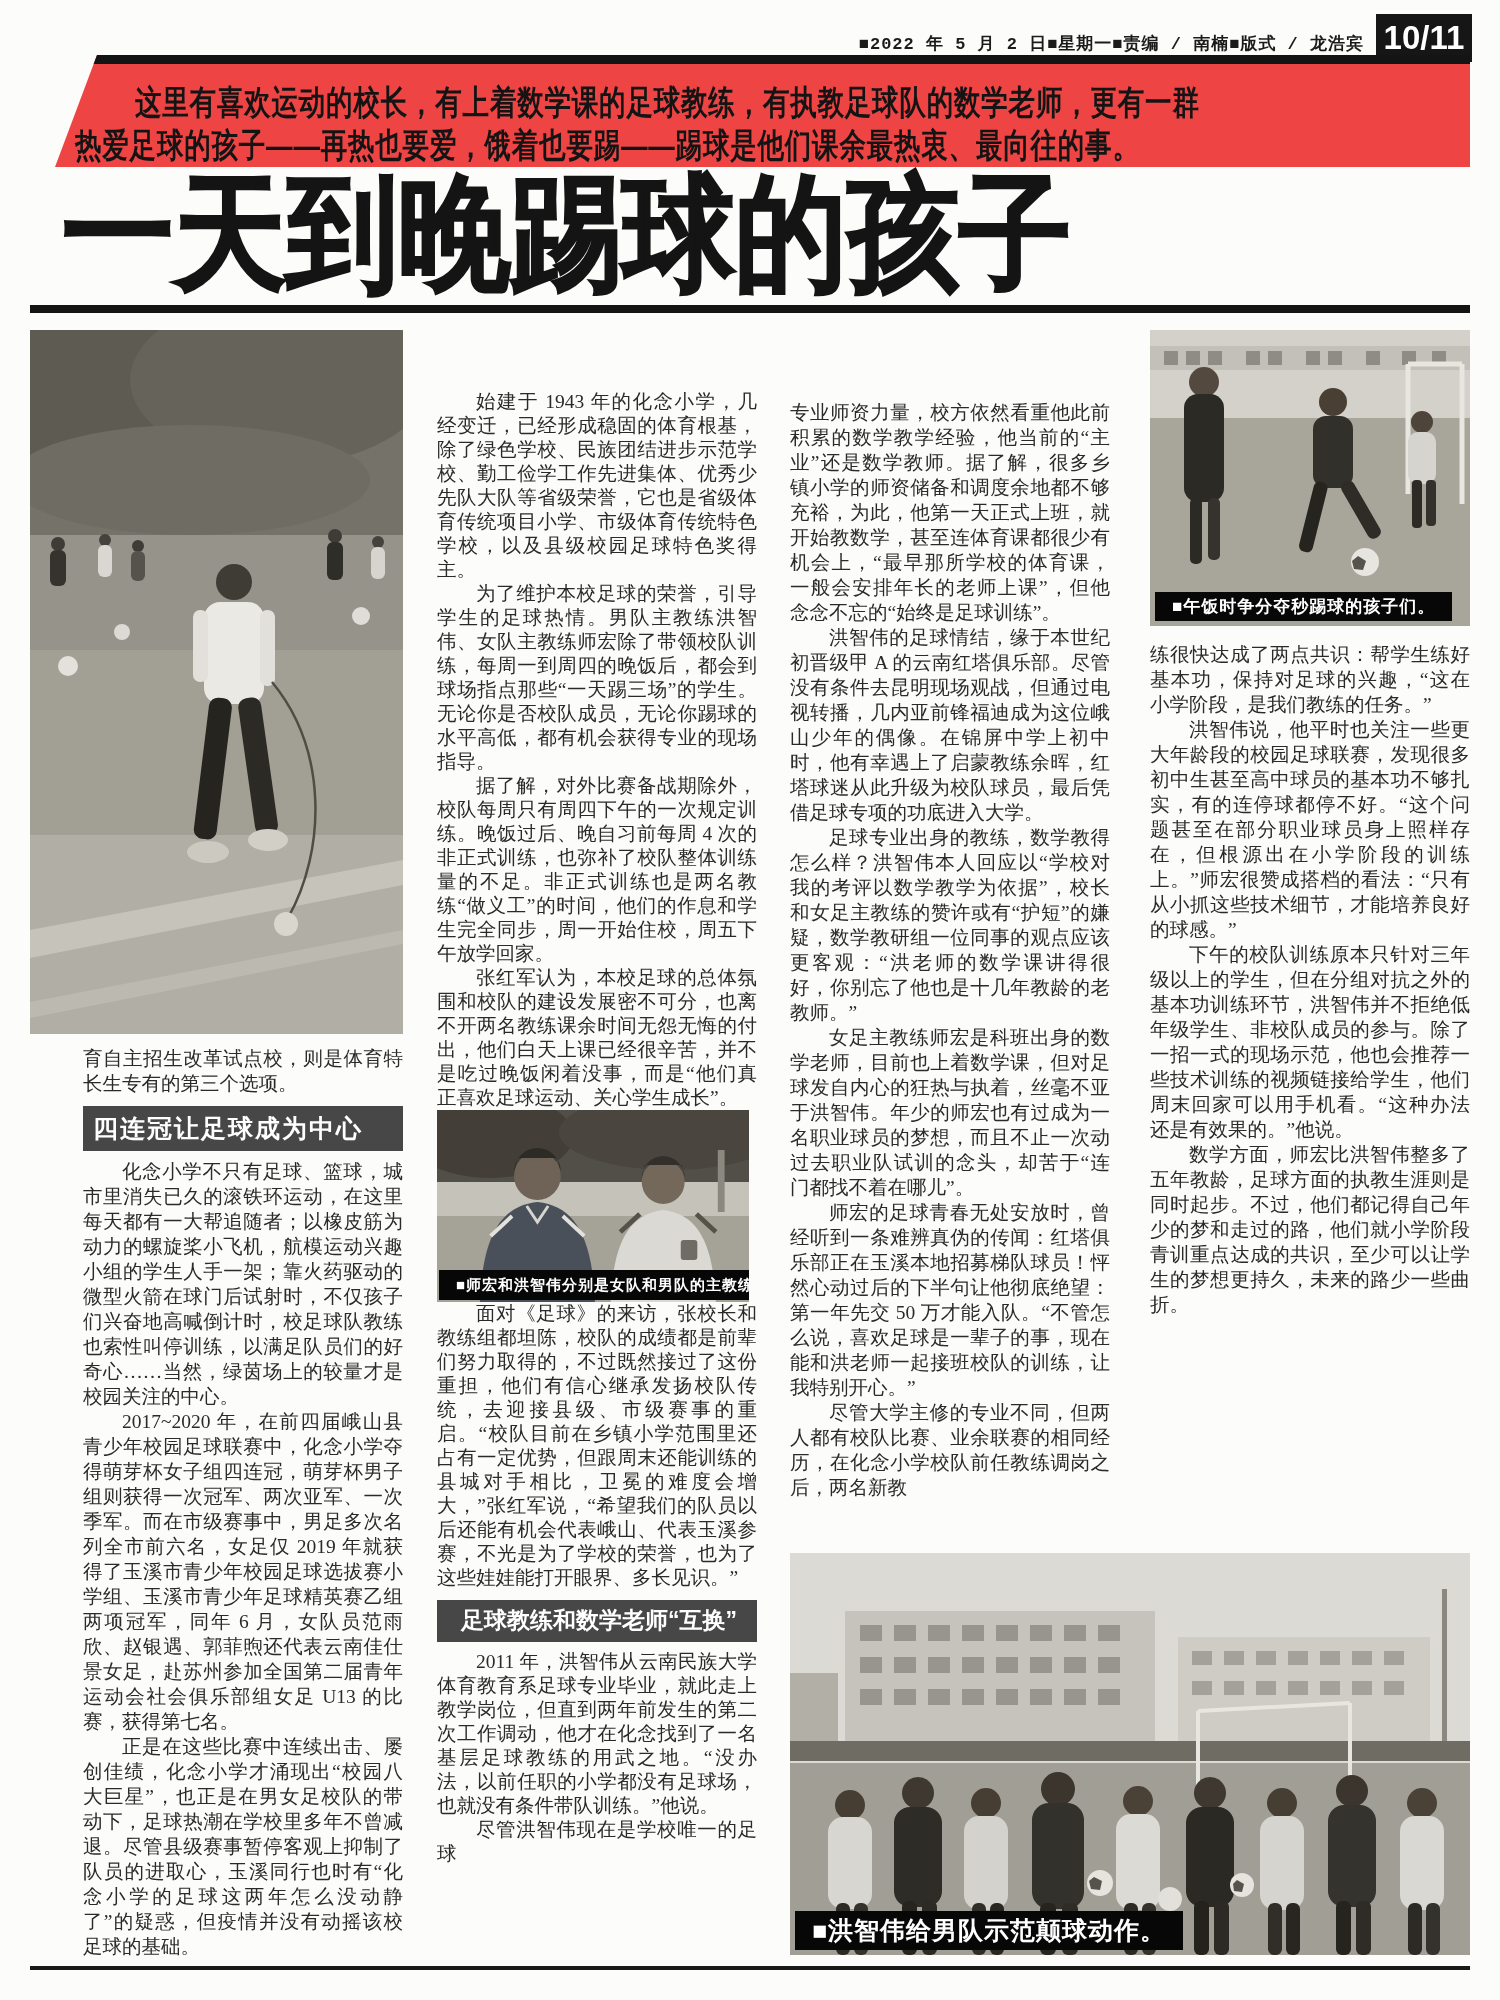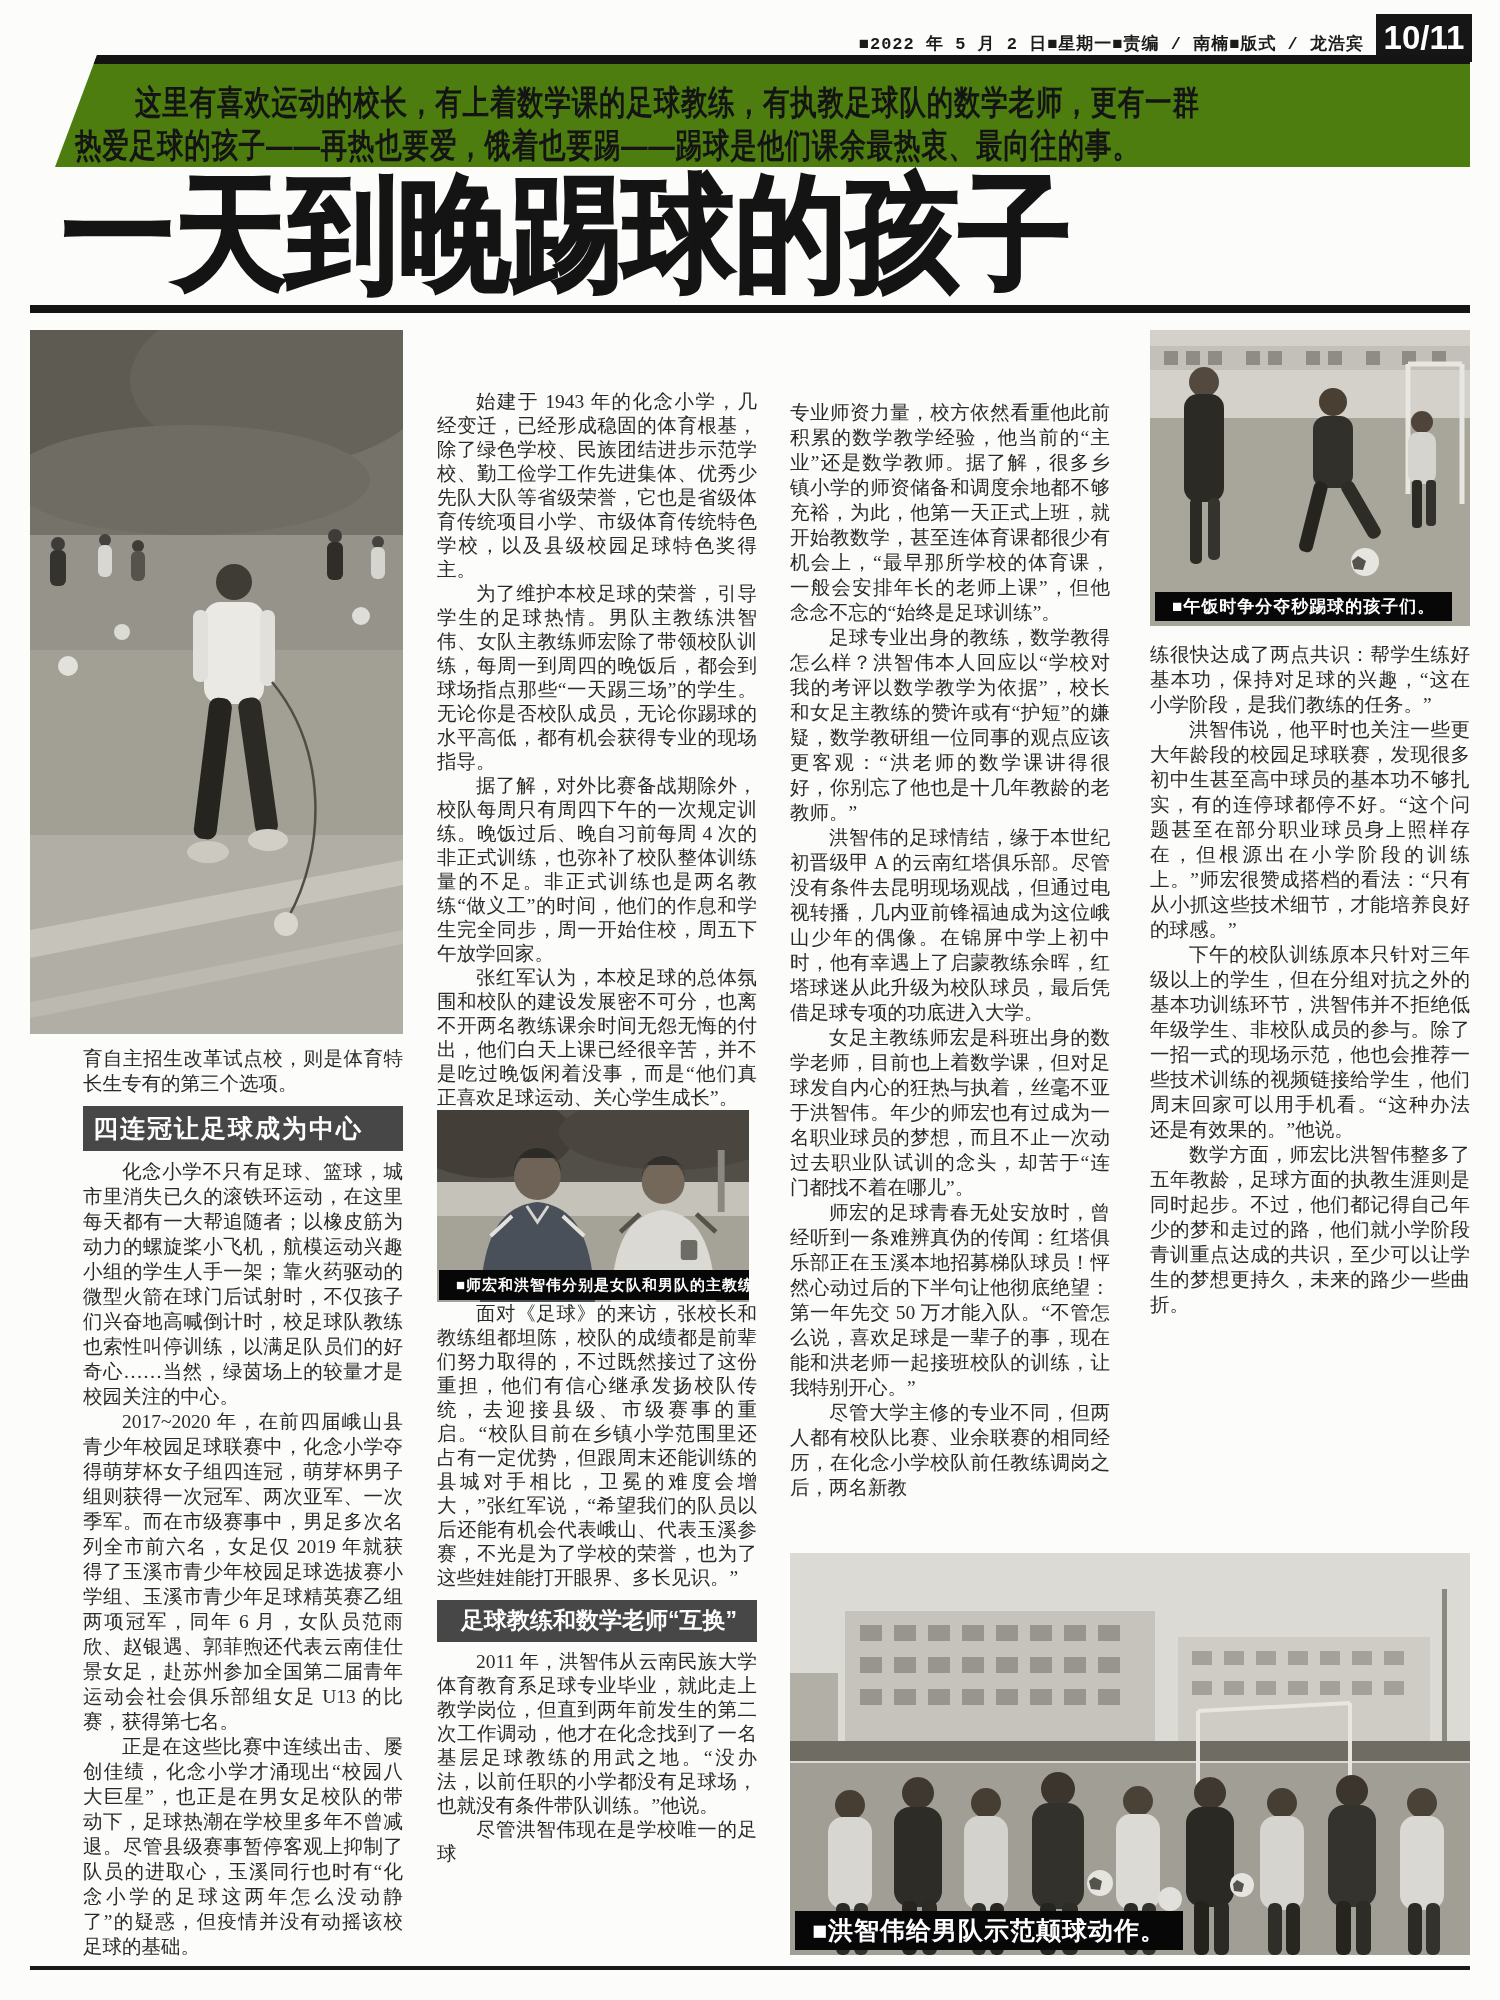--- a/index.html
+++ b/index.html
@@ -5,21 +5,21 @@
   html,body{margin:0;padding:0;background:#888;}
   .page{position:relative;width:1500px;height:2000px;background:#fcfcfa;overflow:hidden;
         font-family:"Liberation Serif",serif;color:#262626;}
   
   .dateline{position:absolute;top:32px;right:136px;font-family:Liberation Mono, monospace;
             font-weight:bold;font-size:17px;color:#1b1b1b;letter-spacing:1px;white-space:nowrap;}
   .badge{position:absolute;top:14px;right:28px;width:96px;height:48px;background:#161616;color:#fff;
          font-family:"Liberation Sans",sans-serif;font-weight:bold;font-size:33px;
          display:flex;align-items:center;justify-content:center;}
   
-  .banner{position:absolute;left:55px;top:55px;width:1415px;height:112px;background:#4d7c0f;
+  .banner{position:absolute;left:55px;top:55px;width:1415px;height:112px;background:#ef4444;
           clip-path:polygon(42px 0,100% 0,100% 100%,0 100%);}
   .banner-bar{position:absolute;top:0;left:0;width:100%;height:9px;background:#141414;}
   .lead1,.lead2{position:absolute;font-family:"Liberation Sans",sans-serif;font-weight:900;
           font-size:34px;color:#141414;transform:scaleX(0.78);transform-origin:left top;
           white-space:nowrap;letter-spacing:1px;}
   .lead1{left:80px;top:25px;}
   .lead2{left:20px;top:68px;}
   
   .headline{position:absolute;left:62px;top:170px;font-family:"Liberation Sans",sans-serif;
             font-weight:900;font-size:126px;line-height:1.02;color:#141414;white-space:nowrap;
@@ -152,22 +152,22 @@
       <span class="caption">■师宏和洪智伟分别是女队和男队的主教练。</span>
     </div>
     <p>面对《足球》的来访，张校长和教练组都坦陈，校队的成绩都是前辈们努力取得的，不过既然接过了这份重担，他们有信心继承发扬校队传统，去迎接县级、市级赛事的重启。“校队目前在乡镇小学范围里还占有一定优势，但跟周末还能训练的县城对手相比，卫冕的难度会增大，”张红军说，“希望我们的队员以后还能有机会代表峨山、代表玉溪参赛，不光是为了学校的荣誉，也为了这些娃娃能打开眼界、多长见识。”</p>
     <span class="subhead">足球教练和数学老师“互换”</span>
     <p>2011 年，洪智伟从云南民族大学体育教育系足球专业毕业，就此走上教学岗位，但直到两年前发生的第二次工作调动，他才在化念找到了一名基层足球教练的用武之地。“没办法，以前任职的小学都没有足球场，也就没有条件带队训练。”他说。</p>
     <p>尽管洪智伟现在是学校唯一的足球</p>
   </div>
 
   <div class="col" id="col3">
     <p class="noindent">专业师资力量，校方依然看重他此前积累的数学教学经验，他当前的“主业”还是数学教师。据了解，很多乡镇小学的师资储备和调度余地都不够充裕，为此，他第一天正式上班，就开始教数学，甚至连体育课都很少有机会上，“最早那所学校的体育课，一般会安排年长的老师上课”，但他念念不忘的“始终是足球训练”。</p>
+    <p>洪智伟的足球情结，缘于本世纪初晋级甲 A 的云南红塔俱乐部。尽管没有条件去昆明现场观战，但通过电视转播，几内亚前锋福迪成为这位峨山少年的偶像。在锦屏中学上初中时，他有幸遇上了启蒙教练余晖，红塔球迷从此升级为校队球员，最后凭借足球专项的功底进入大学。</p>
     <p>足球专业出身的教练，数学教得怎么样？洪智伟本人回应以“学校对我的考评以数学教学为依据”，校长和女足主教练的赞许或有“护短”的嫌疑，数学教研组一位同事的观点应该更客观：“洪老师的数学课讲得很好，你别忘了他也是十几年教龄的老教师。”</p>
-    <p>洪智伟的足球情结，缘于本世纪初晋级甲 A 的云南红塔俱乐部。尽管没有条件去昆明现场观战，但通过电视转播，几内亚前锋福迪成为这位峨山少年的偶像。在锦屏中学上初中时，他有幸遇上了启蒙教练余晖，红塔球迷从此升级为校队球员，最后凭借足球专项的功底进入大学。</p>
     <p>女足主教练师宏是科班出身的数学老师，目前也上着数学课，但对足球发自内心的狂热与执着，丝毫不亚于洪智伟。年少的师宏也有过成为一名职业球员的梦想，而且不止一次动过去职业队试训的念头，却苦于“连门都找不着在哪儿”。</p>
     <p>师宏的足球青春无处安放时，曾经听到一条难辨真伪的传闻：红塔俱乐部正在玉溪本地招募梯队球员！怦然心动过后的下半句让他彻底绝望：第一年先交 50 万才能入队。“不管怎么说，喜欢足球是一辈子的事，现在能和洪老师一起接班校队的训练，让我特别开心。”</p>
     <p>尽管大学主修的专业不同，但两人都有校队比赛、业余联赛的相同经历，在化念小学校队前任教练调岗之后，两名新教</p>
   </div>
 
   <div class="photo" id="photo3">
     <svg viewBox="0 0 320 296" preserveAspectRatio="none">
       <rect width="320" height="296" fill="#a8a59b"></rect>
       <rect width="320" height="88" fill="#d3d1ca"></rect>
       <rect y="16" width="320" height="24" fill="#c2c0b9"></rect>

